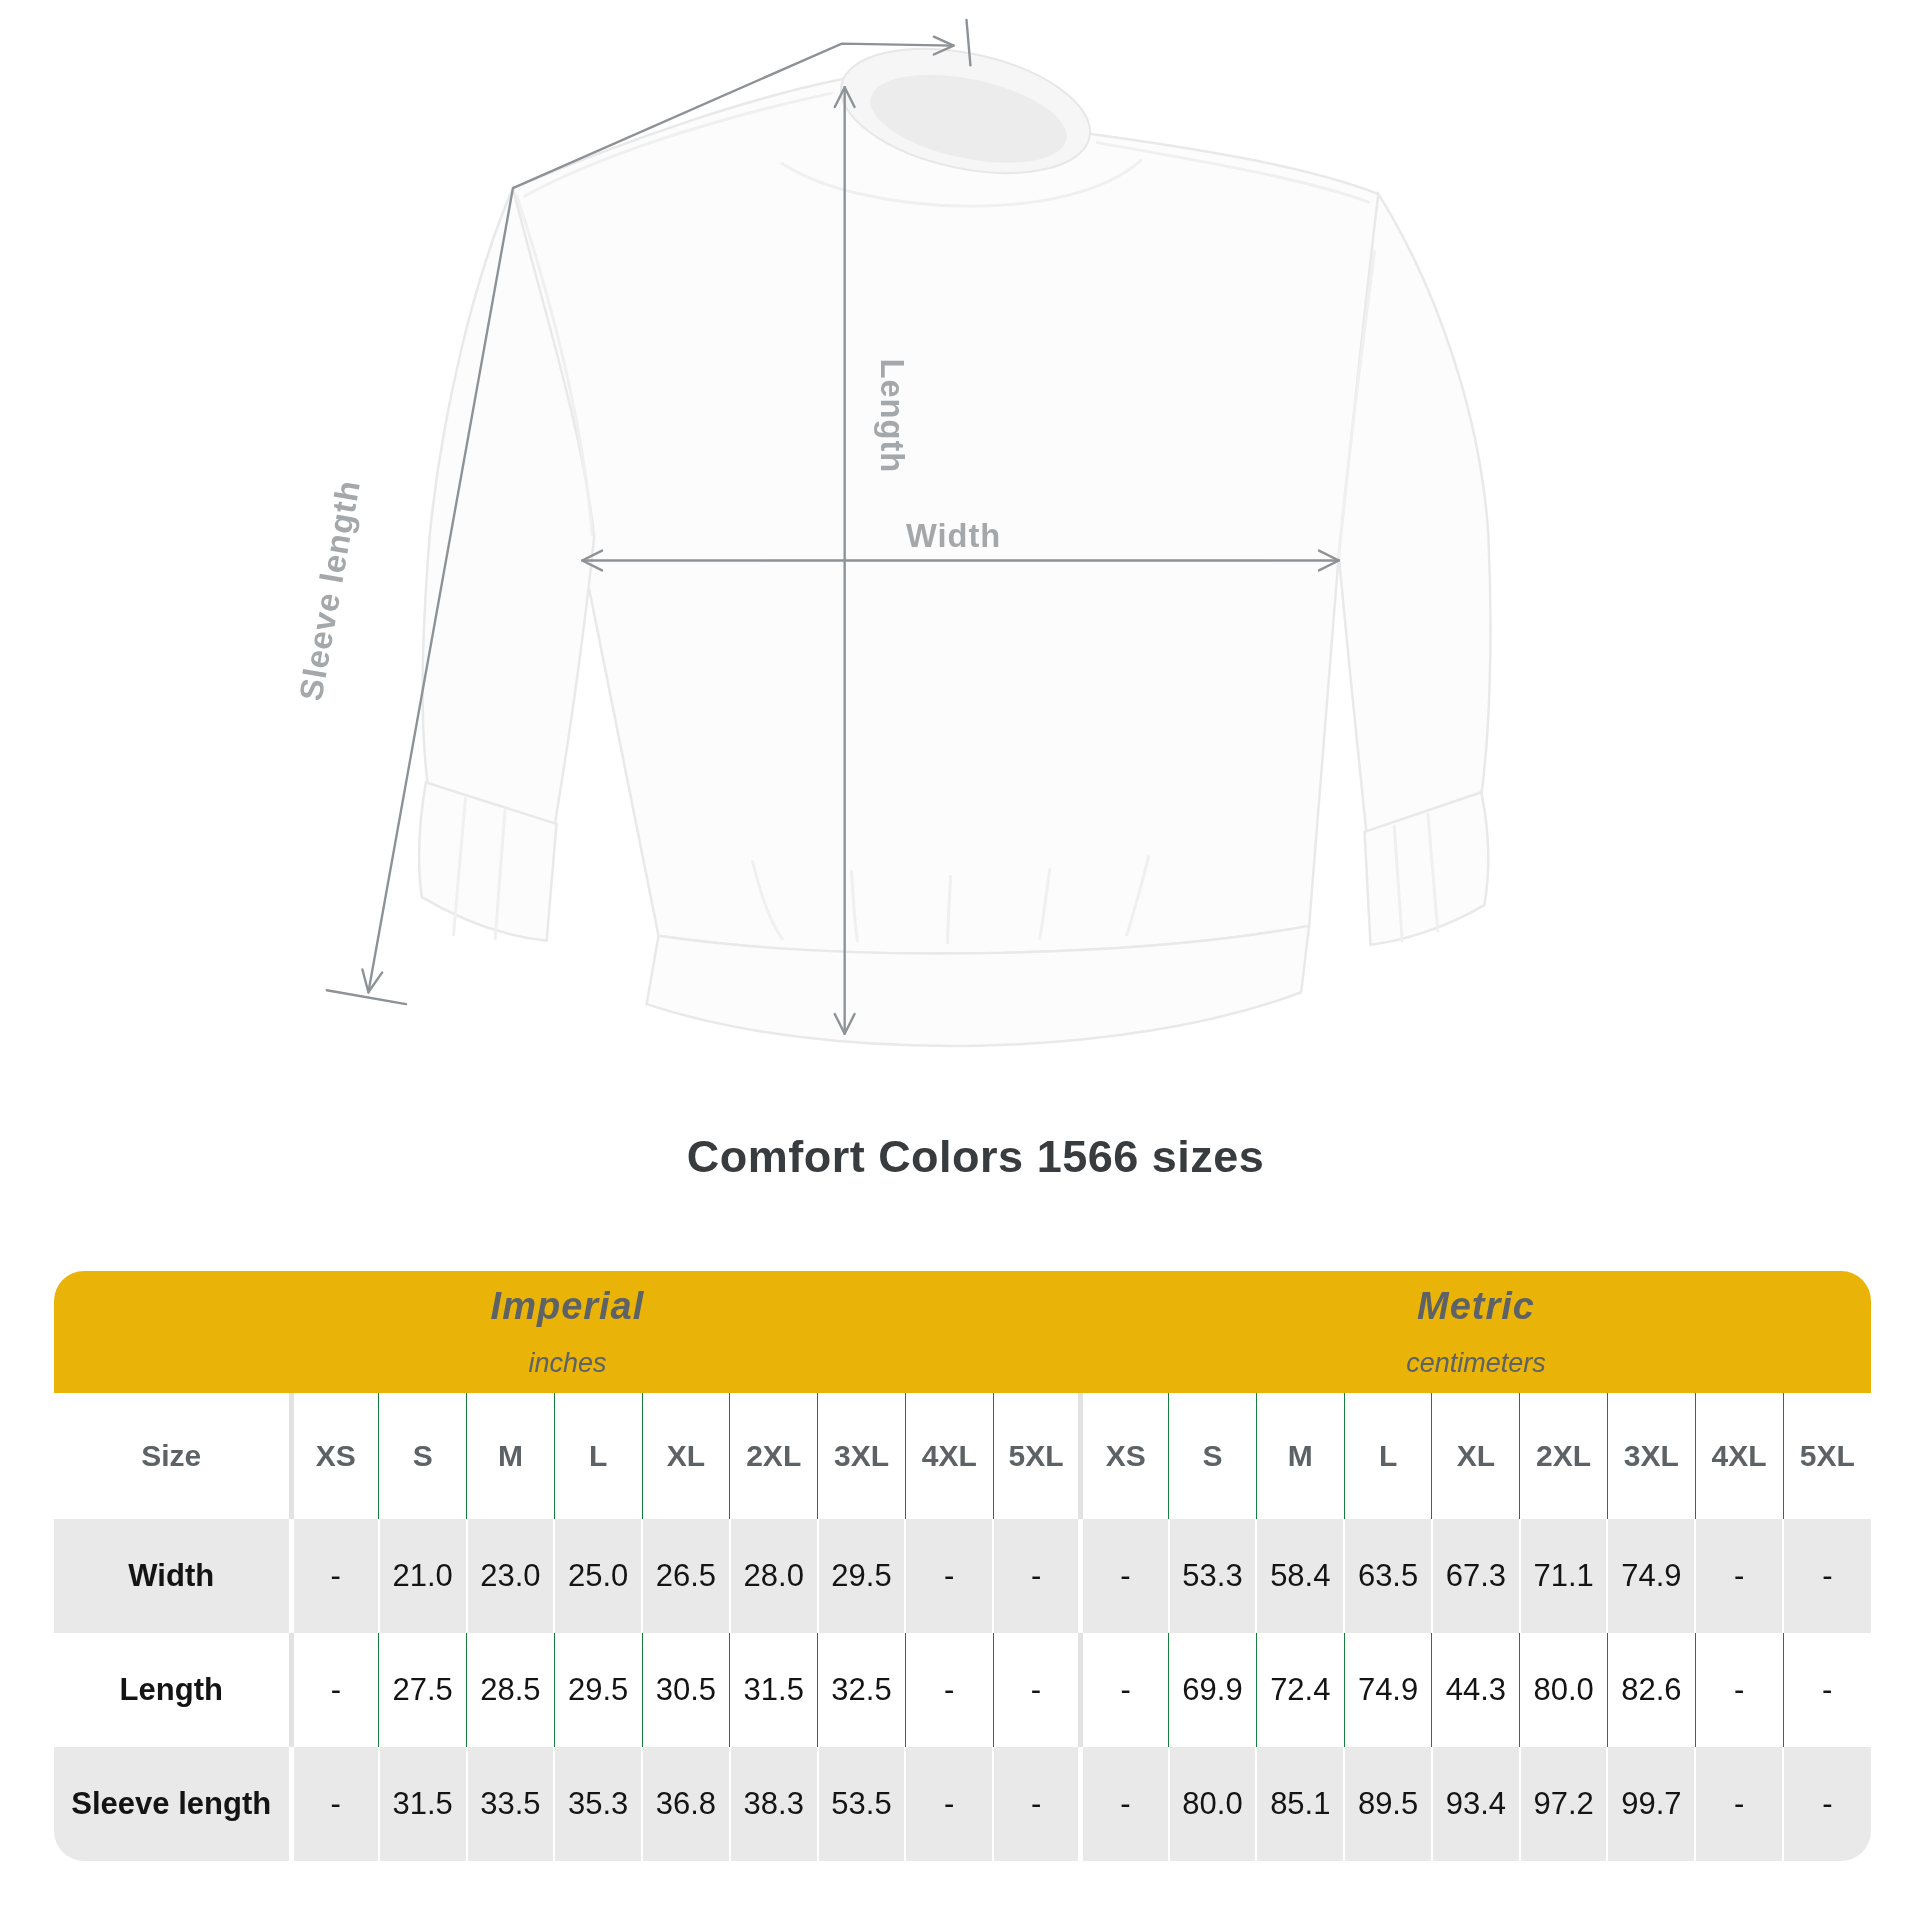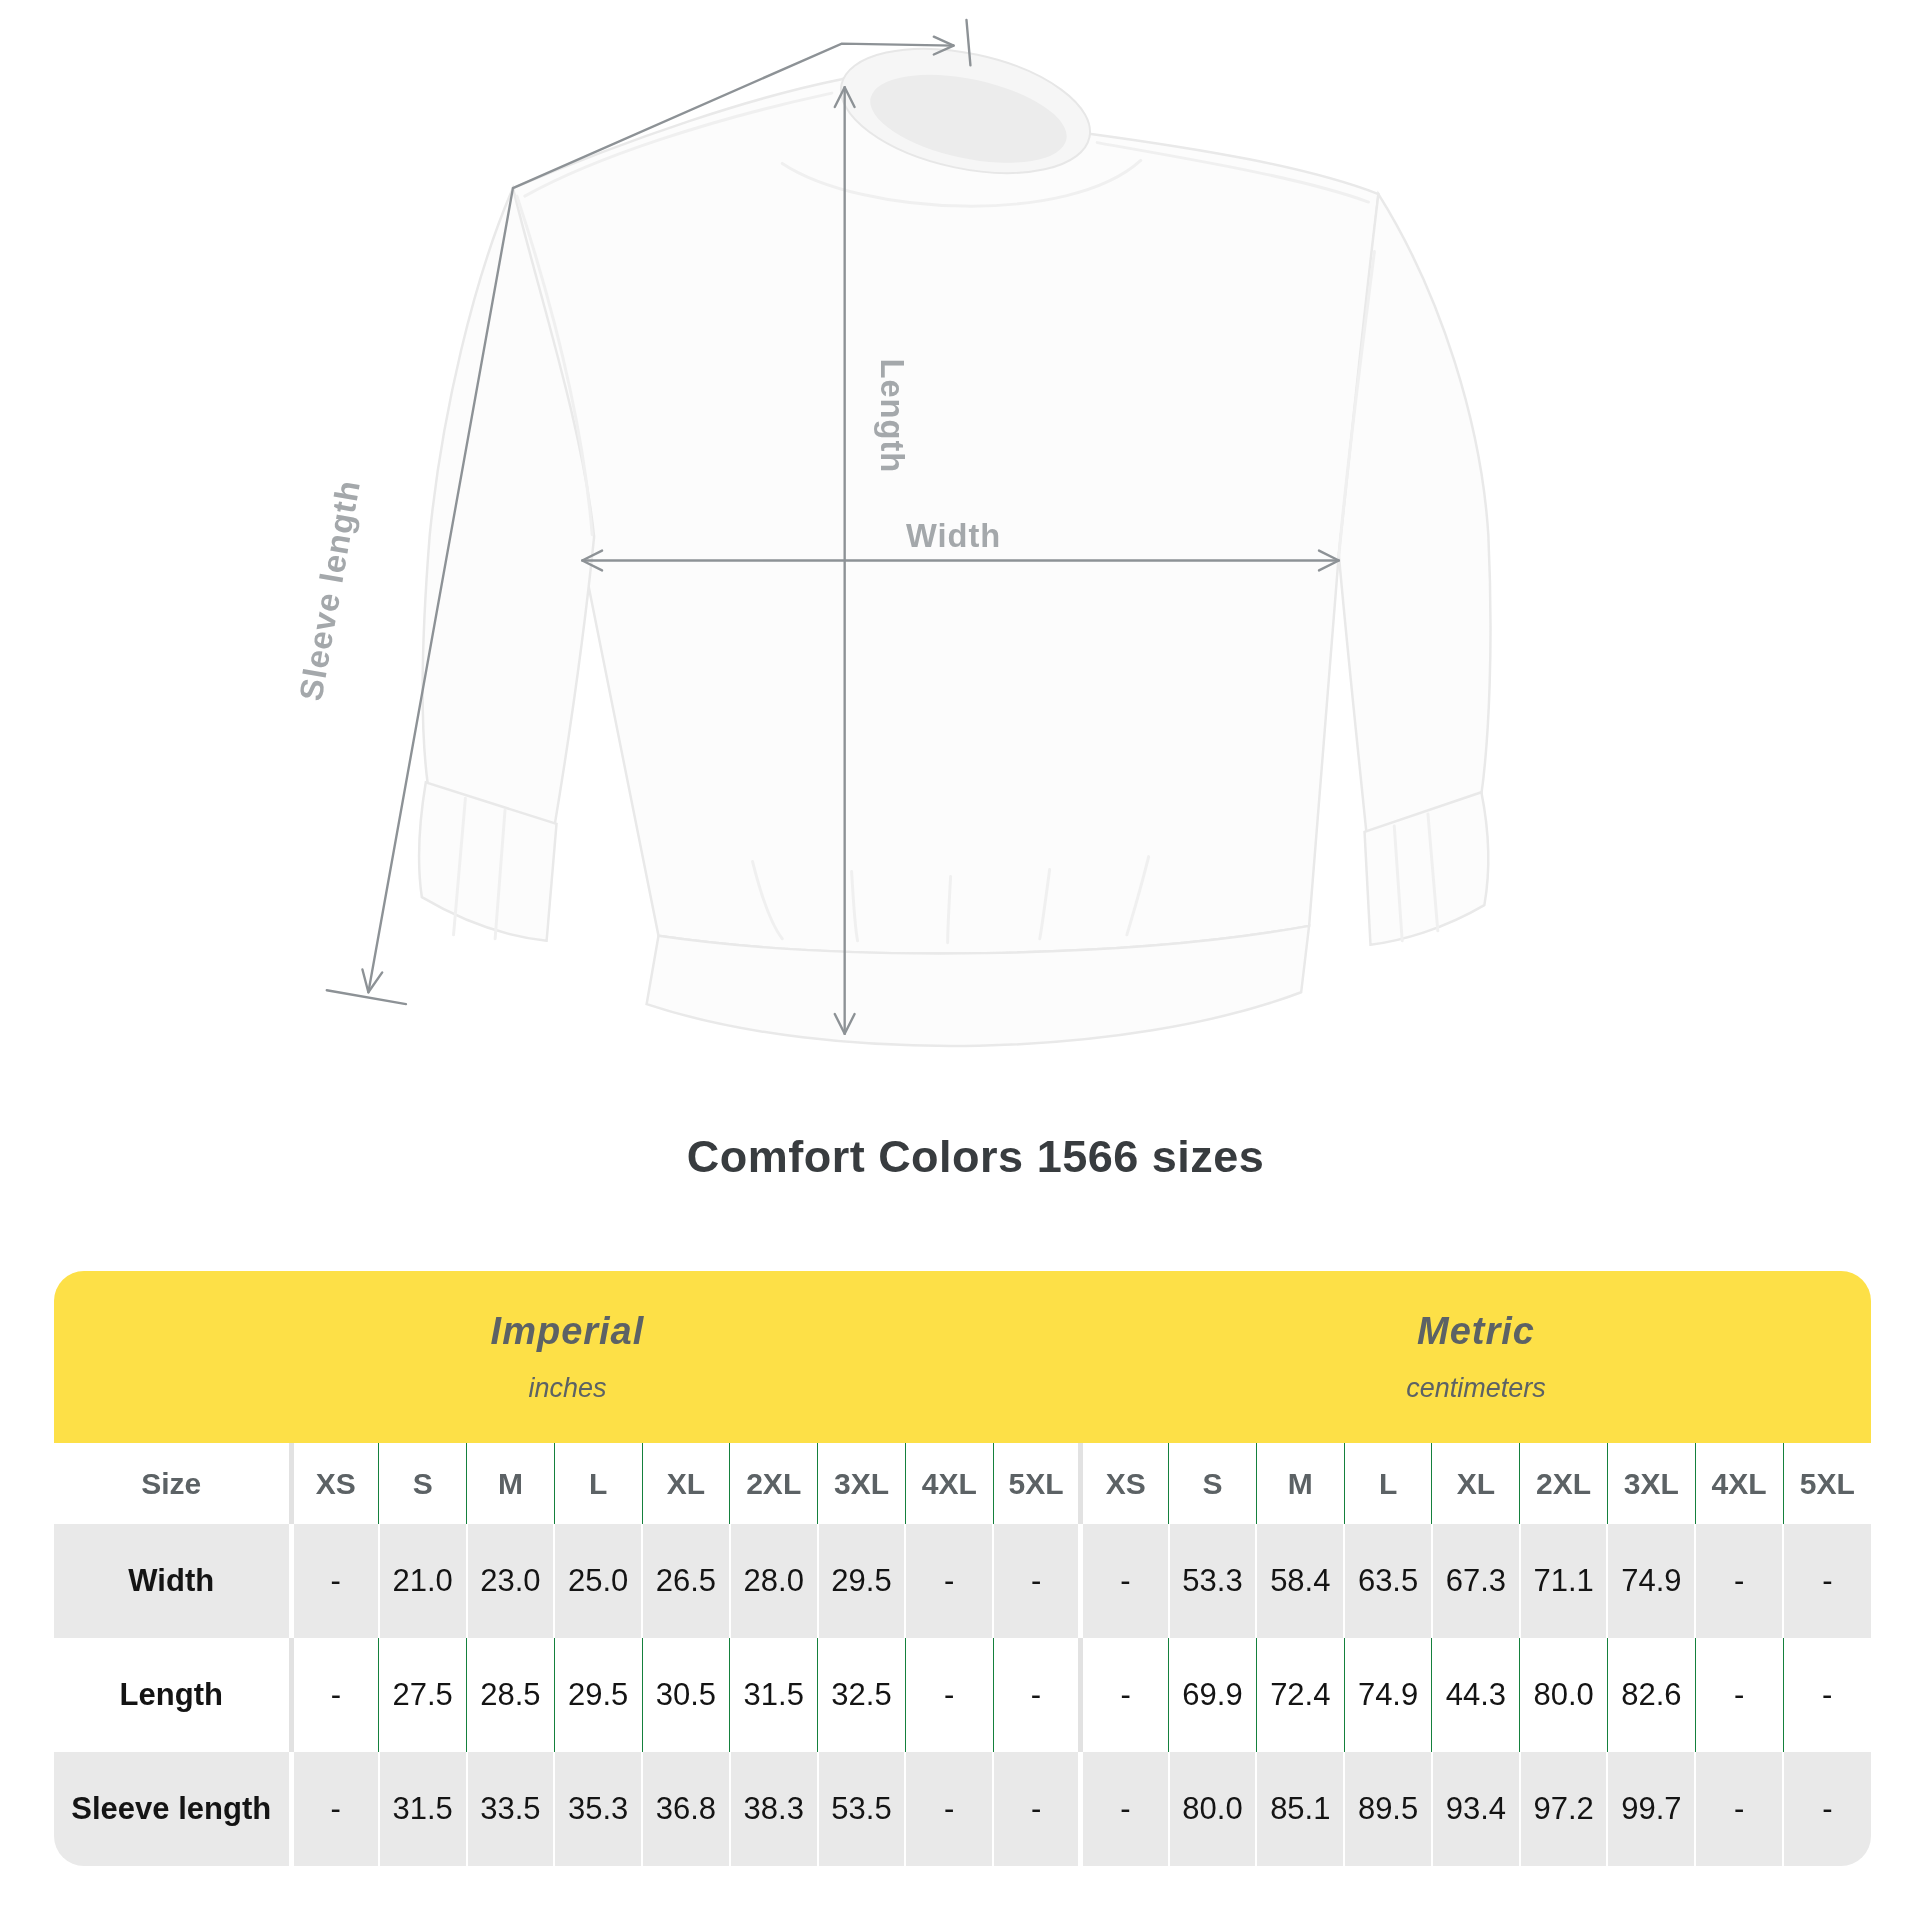--- a/index.html
+++ b/index.html
@@ -25,24 +25,24 @@
     font-size:27px;font-style:italic;color:#4c4c4c;
   }
   
   .table-wrap{
     position:absolute;left:54px;top:1271px;width:1817px;
     border-radius:30px;overflow:hidden;
   }
   table{width:100%;border-collapse:collapse;table-layout:fixed;}
   col.c-size{width:237px;}
   td{text-align:center;vertical-align:middle;padding:0;}
-  tr.band td{height:172px;background:#fde047;}
+  tr.band td{height:122px;background:#eab308;}
   .g-name{font-size:38px;font-weight:bold;font-style:italic;color:#5c6265;letter-spacing:1px;}
   .g-unit{font-size:27px;font-style:italic;color:#5c6265;margin-top:20px;}
-  tr.sizes td{height:81px;font-weight:bold;font-size:30px;color:#5c6265;}
+  tr.sizes td{height:126px;font-weight:bold;font-size:30px;color:#5c6265;}
   tr.data td{height:114px;font-size:31px;color:#141414;}
   td.rowlabel{font-weight:bold;font-size:30px;color:#5c6265;}
   tr.w{background:#ffffff;}
   tr.g{background:#e9e9e9;}
   tr.w td:not(:last-child){border-right:1px solid #15803d;}
   tr.g td:not(:last-child){border-right:2px solid #ffffff;}
   tr.w td.thick{border-right:5px solid #e2e2e2;}
   tr.g td.thick{border-right:5px solid #ffffff;}
   tr.band td{border-right:none !important;}
 </style>

